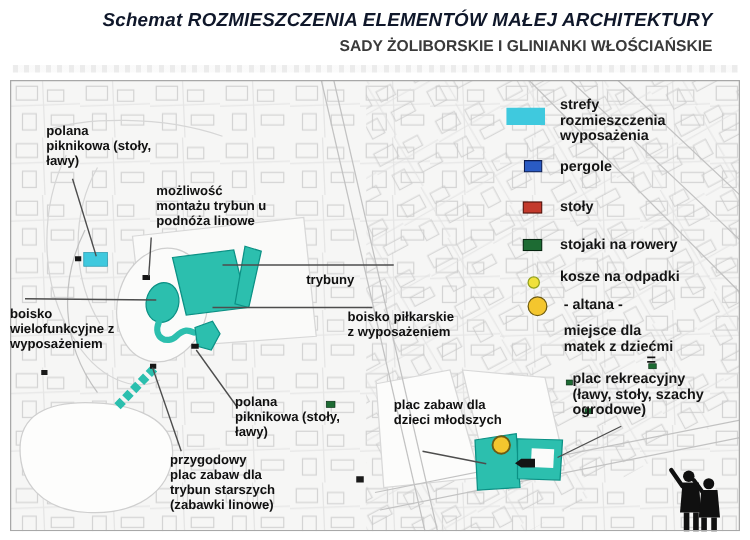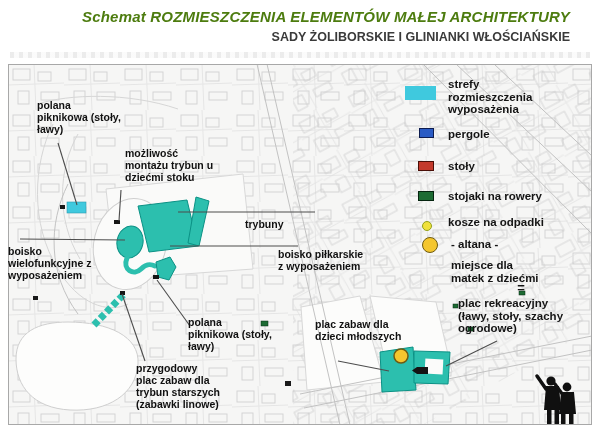--- a/index.html
+++ b/index.html
@@ -1,18 +1,18 @@
 <!DOCTYPE html>
 <html><head>
 <meta charset="utf-8">
 <style>
   html,body{margin:0;padding:0;background:#ffffff;font-family:"Liberation Sans",sans-serif;}
   #stage{position:relative;width:600px;height:432px;overflow:hidden;background:#fff;}
   #title{position:absolute;left:60px;right:30px;top:8px;text-align:right;
-         font-size:15px;font-weight:bold;font-style:italic;color:#4d7c0f;letter-spacing:.2px;}
+         font-size:15px;font-weight:bold;font-style:italic;color:#0f172a;letter-spacing:.2px;}
   #subtitle{position:absolute;left:60px;right:30px;top:30px;text-align:right;
          font-size:12.5px;font-weight:bold;color:#3A3A3A;}
   #texture-strip{position:absolute;left:10px;top:52px;width:580px;height:6px;opacity:.55;
          background:repeating-linear-gradient(90deg,#dcdcdc 0 4px,#f7f7f7 4px 9px);}
   #map{position:absolute;left:8px;top:64px;width:584px;height:361px;}
   .ml{position:absolute;font-size:10.5px;font-weight:bold;color:#101010;line-height:1.14;
       white-space:pre-line;}
   .ctr{text-align:left;}
   .lg-text{position:absolute;font-size:11.5px;font-weight:bold;color:#141414;line-height:1.1;
       white-space:pre-line;}
@@ -136,21 +136,21 @@
 
       <rect x="0.5" y="0.5" width="583" height="360" fill="none" stroke="#a8a8a8"></rect>
     </svg>
   </div>
 
   <div class="ml" style="left:37px;top:100px;width:100px;">polana
 piknikowa (stoły,
 ławy)</div>
   <div class="ml" style="left:125px;top:148px;width:120px;">możliwość
 montażu trybun u
-dziećmi stoku</div>
+podnóża linowe</div>
   <div class="ml" style="left:245px;top:219px;">trybuny</div>
   <div class="ml" style="left:278px;top:249px;width:120px;">boisko piłkarskie
 z wyposażeniem</div>
   <div class="ml ctr" style="left:8px;top:246px;width:130px;">boisko
 wielofunkcyjne z
 wyposażeniem</div>
   <div class="ml" style="left:188px;top:317px;width:105px;">polana
 piknikowa (stoły,
 ławy)</div>
   <div class="ml" style="left:136px;top:363px;width:110px;">przygodowy

